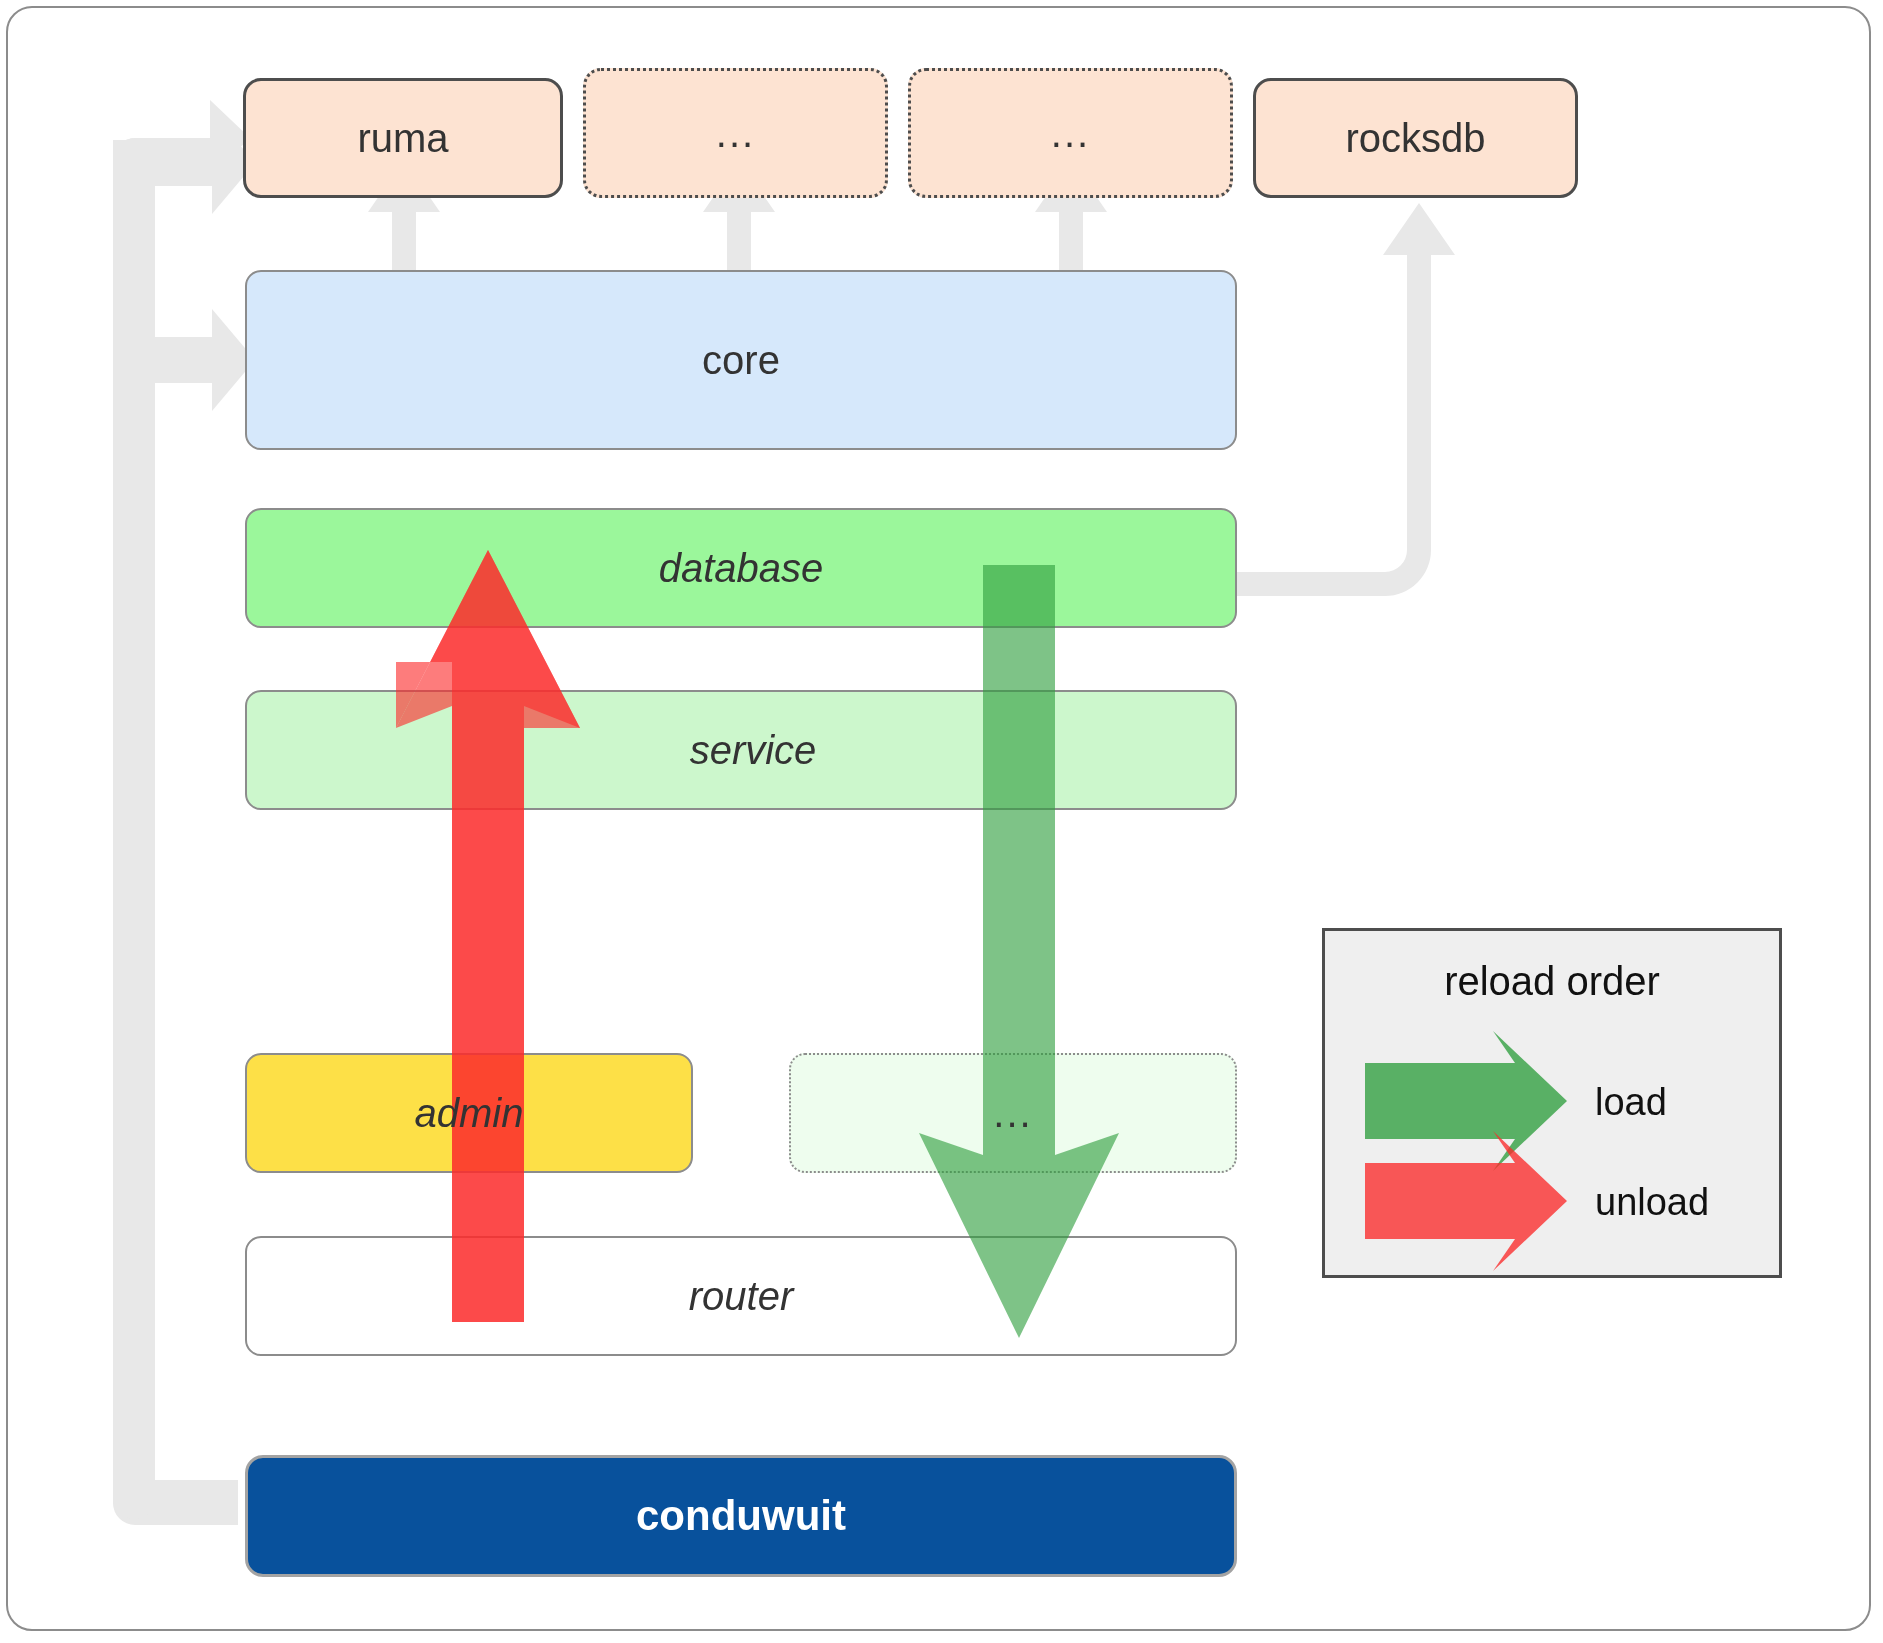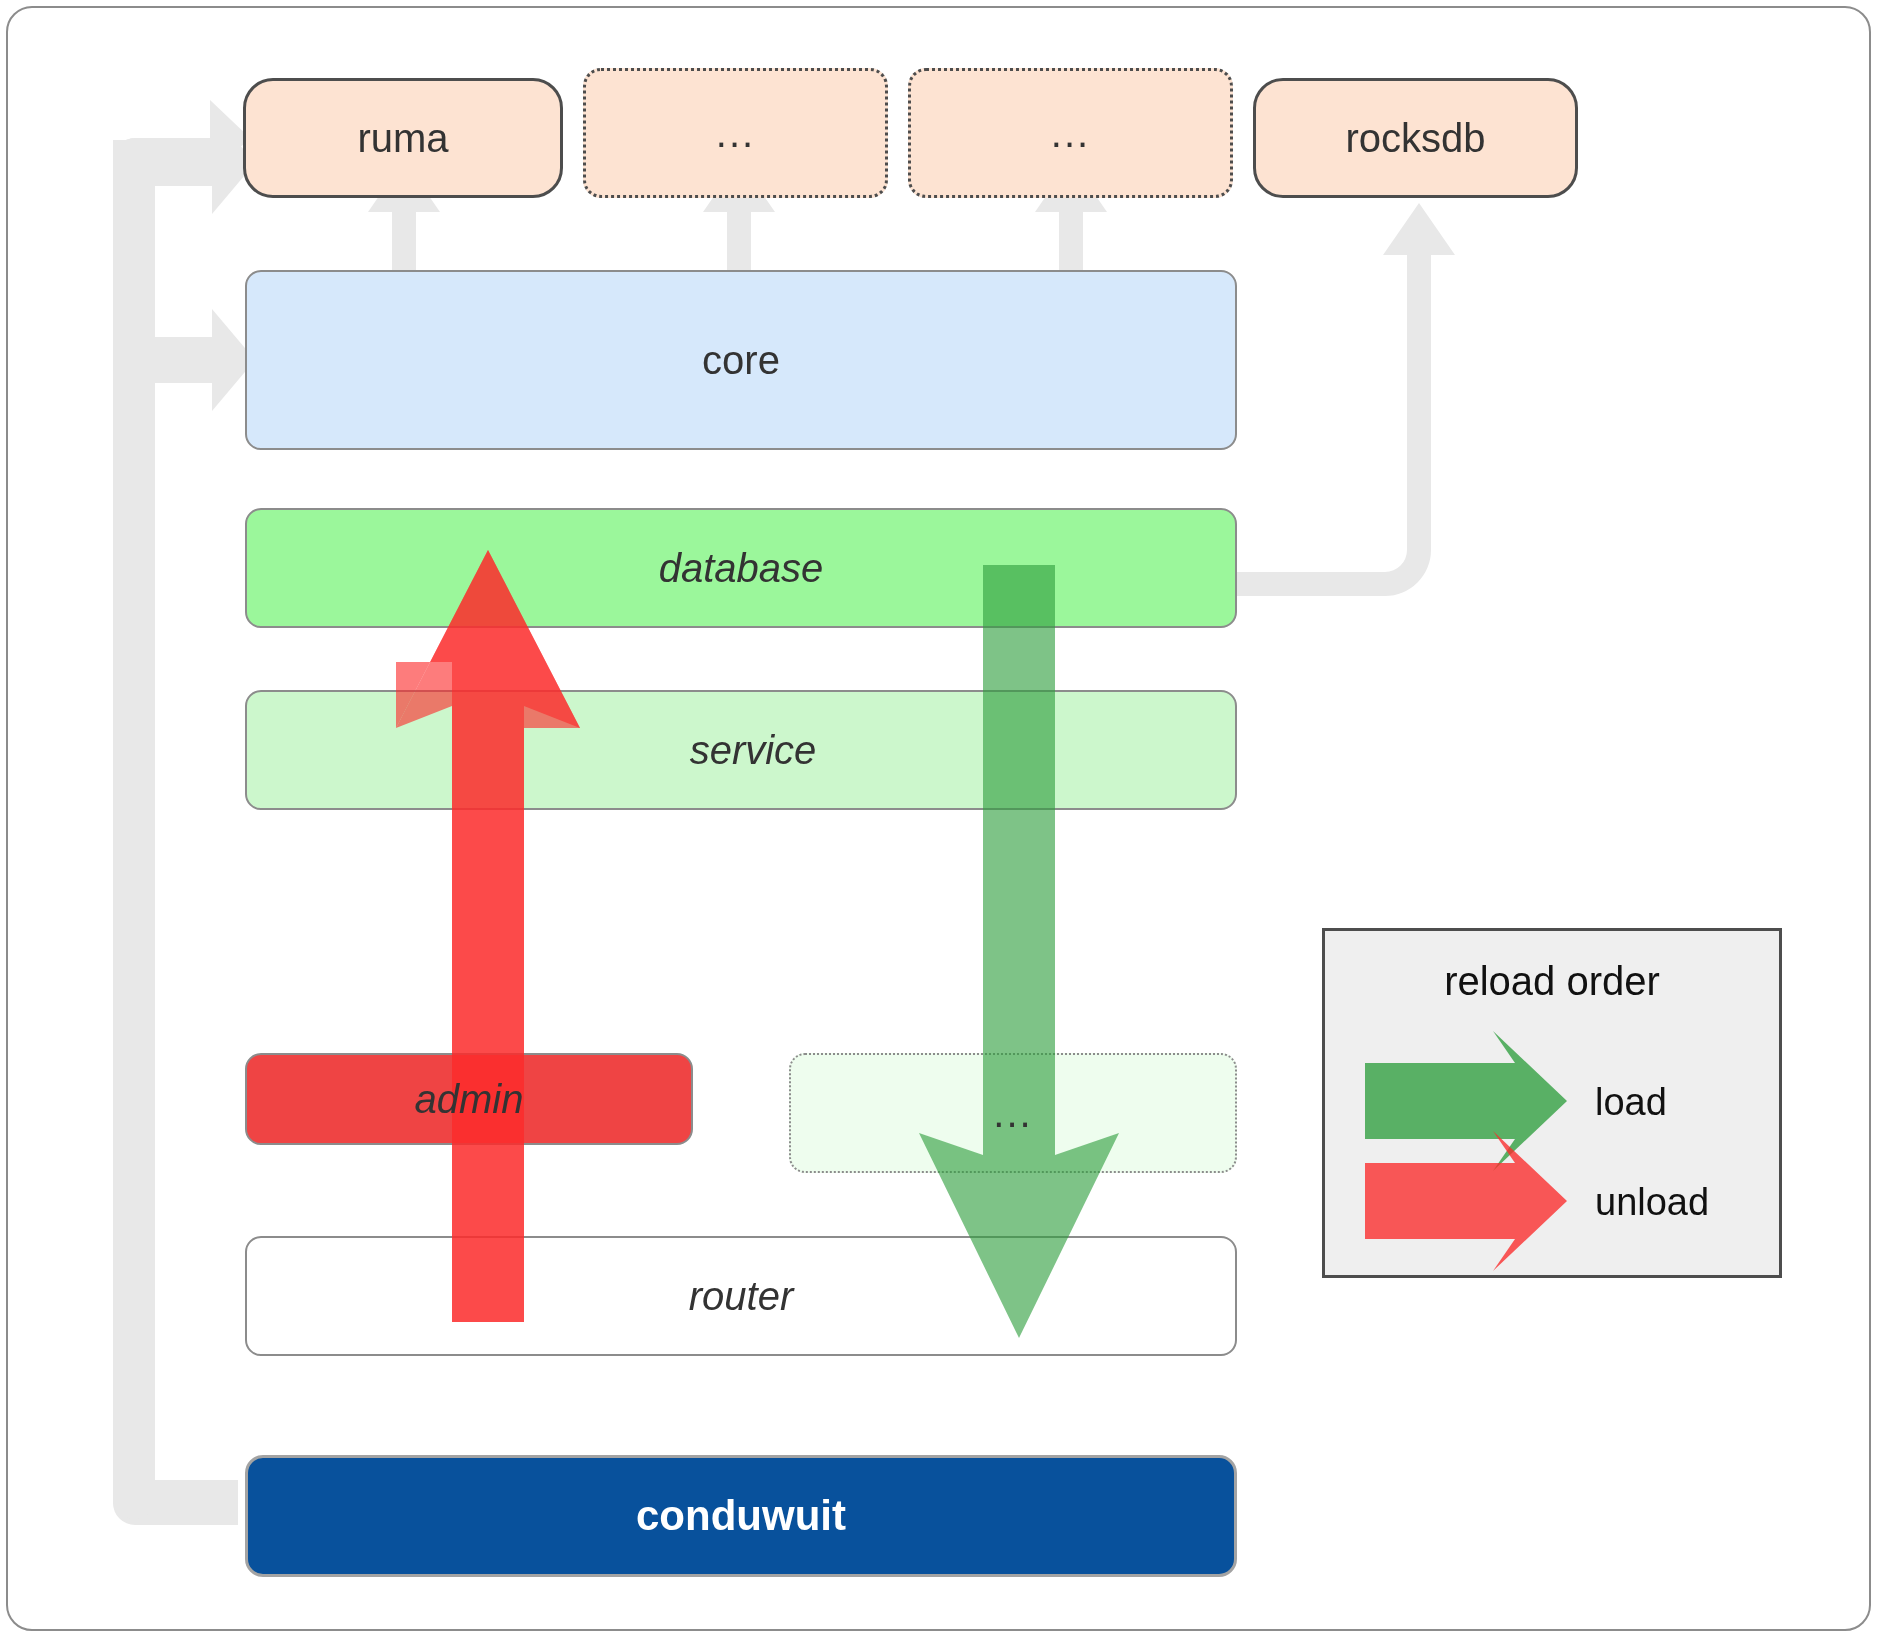--- a/index.html
+++ b/index.html
@@ -44,21 +44,21 @@
     justify-content: center;
     border-radius: 14px;
     color: #333333;
     font-size: 40px;
     font-family: "Liberation Sans", sans-serif;
     line-height: 1;
   }
   .node.dep {
     background: #fde3d2;
     border: 3px solid #4d4d4d;
-    border-radius: 30px;
+    border-radius: 18px;
   }
   .node.dep-dotted {
     background: #fde3d2;
     border: 3px dotted #4d4d4d;
     border-radius: 18px;
   }
   .node.core {
     background: #d6e8fb;
     border: 2px solid #8c8c8c;
     border-radius: 16px;
@@ -239,21 +239,21 @@
 
   <div class="node lvl" style="left:245px; top:508px; width:992px; height:120px; background:#9bf79b;">
     <span class="lbl">database</span>
   </div>
 
   <div class="node lvl" style="left:245px; top:690px; width:992px; height:120px; background:#ccf7cc;padding-left:24px;">
     <span class="lbl">service</span>
   </div>
 
 
-  <div class="node lvl" style="left:245px; top:1053px; width:448px; height:92px; background:#ef4444;">
+  <div class="node lvl" style="left:245px; top:1053px; width:448px; height:120px; background:#fde047;">
     <span class="lbl">admin</span>
   </div>
 
   <div class="node lvl-dotted" style="left:789px; top:1053px; width:448px; height:120px; background:#eefdee;">
     <span class="lbl ellipsis">...</span>
   </div>
 
   <div class="node lvl" style="left:245px; top:1236px; width:992px; height:120px; background:#ffffff;">
     <span class="lbl">router</span>
   </div>

